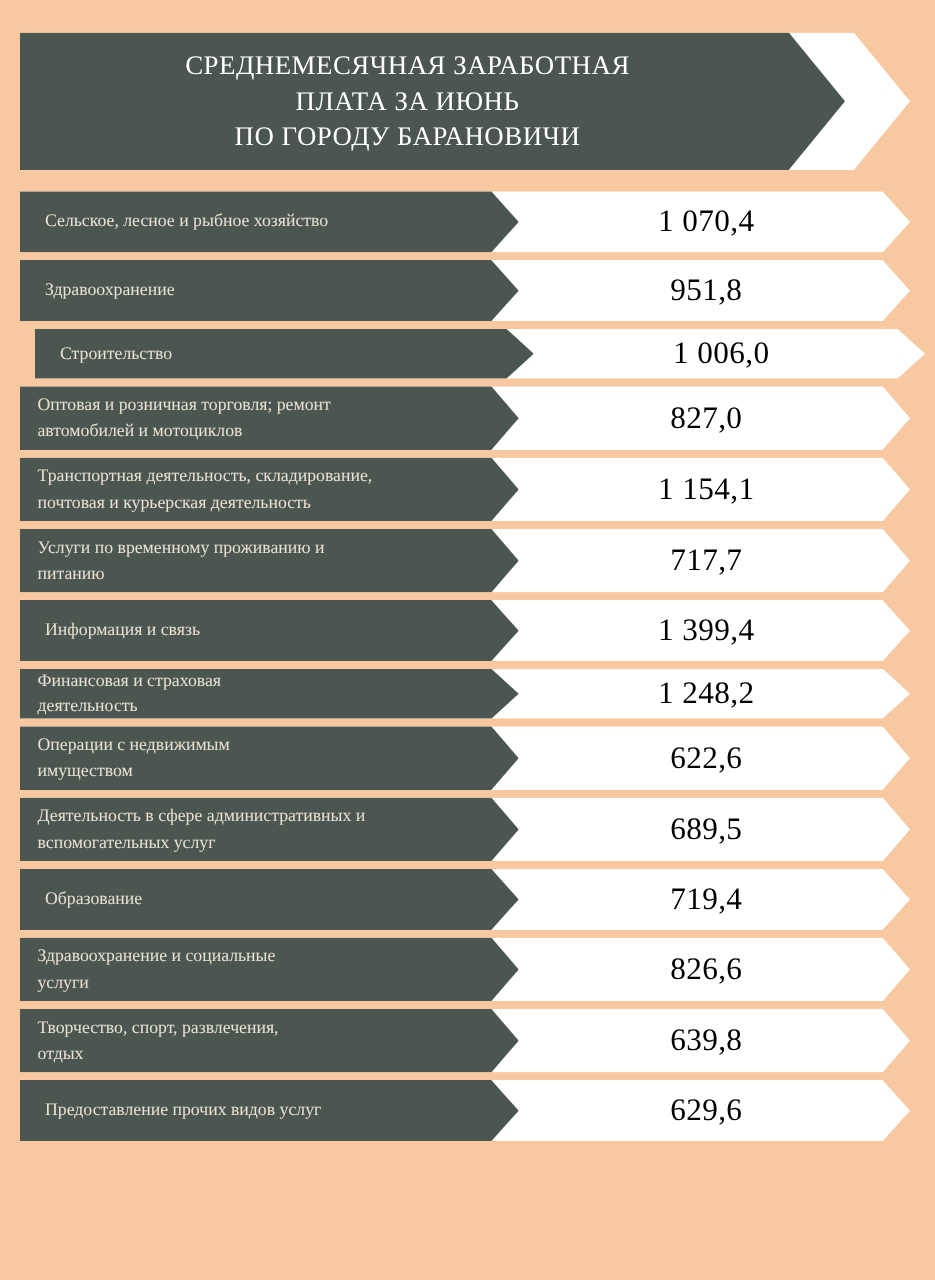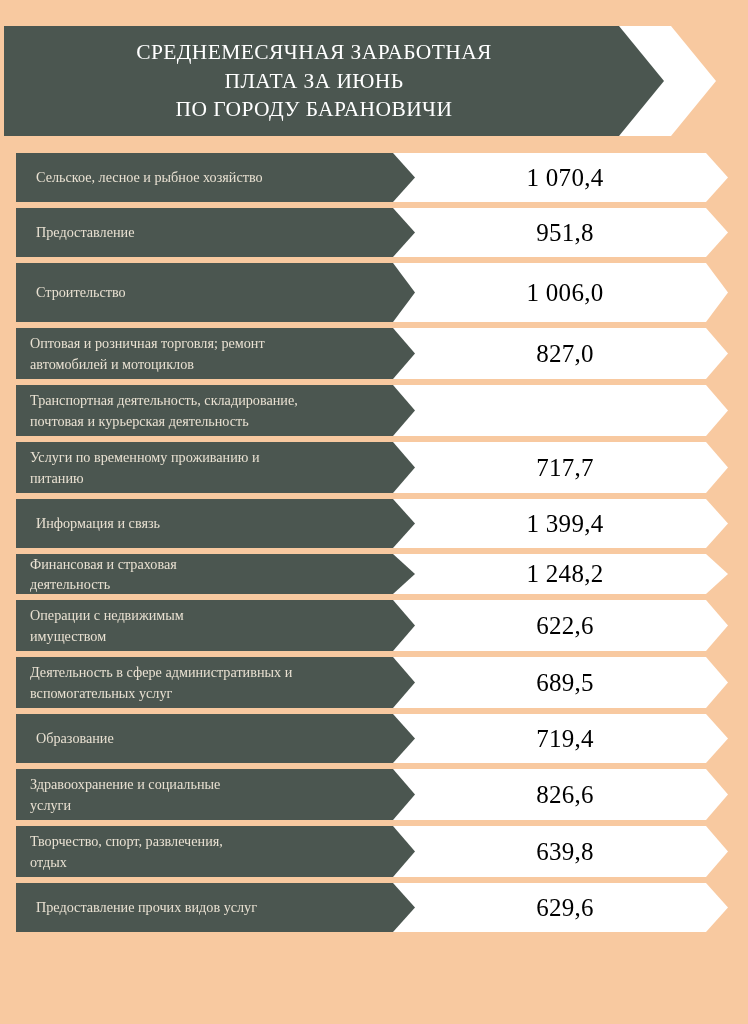--- a/index.html
+++ b/index.html
@@ -13,21 +13,21 @@
   body {
     background:#f8c9a0;
     font-family:"Liberation Serif", "DejaVu Serif", serif;
     overflow:hidden;
     position:relative;
   }
 
   
   .title-banner{
     position:absolute;
-    left:4px;
+    left:16px;
     top:26px;
     width:712px;
     height:110px;
     padding-left:40px;
   }
   .title-white-chevron{
     position:absolute;
     left:0; top:0;
     width:712px; height:110px;
     background:#ffffff;
@@ -139,25 +139,25 @@
       <div class="row-label-plate"></div>
       <div class="row-label">
         <span>Сельское, лесное и рыбное хозяйство</span>
       </div>
       <div class="row-value">1 070,4</div>
     </div>
     <div class="row single" style="height: 49px;">
       <div class="row-value-plate"></div>
       <div class="row-label-plate"></div>
       <div class="row-label">
-        <span>Предоставление</span>
+        <span>Здравоохранение</span>
       </div>
       <div class="row-value">951,8</div>
     </div>
-    <div class="row single" style="height: 59px;">
+    <div class="row single" style="height: 40px; margin-left: 12px;">
       <div class="row-value-plate"></div>
       <div class="row-label-plate"></div>
       <div class="row-label">
         <span>Строительство</span>
       </div>
       <div class="row-value">1 006,0</div>
     </div>
     <div class="row" style="height: 51px;">
       <div class="row-value-plate"></div>
       <div class="row-label-plate"></div>
@@ -167,20 +167,21 @@
       </div>
       <div class="row-value">827,0</div>
     </div>
     <div class="row" style="height: 51px;">
       <div class="row-value-plate"></div>
       <div class="row-label-plate"></div>
       <div class="row-label">
         <span>Транспортная деятельность, складирование,</span>
         <span>почтовая и курьерская деятельность</span>
       </div>
+      <div class="row-value">1 154,1</div>
     </div>
     <div class="row" style="height: 51px;">
       <div class="row-value-plate"></div>
       <div class="row-label-plate"></div>
       <div class="row-label">
         <span>Услуги по временному проживанию и</span>
         <span>питанию</span>
       </div>
       <div class="row-value">717,7</div>
     </div>

